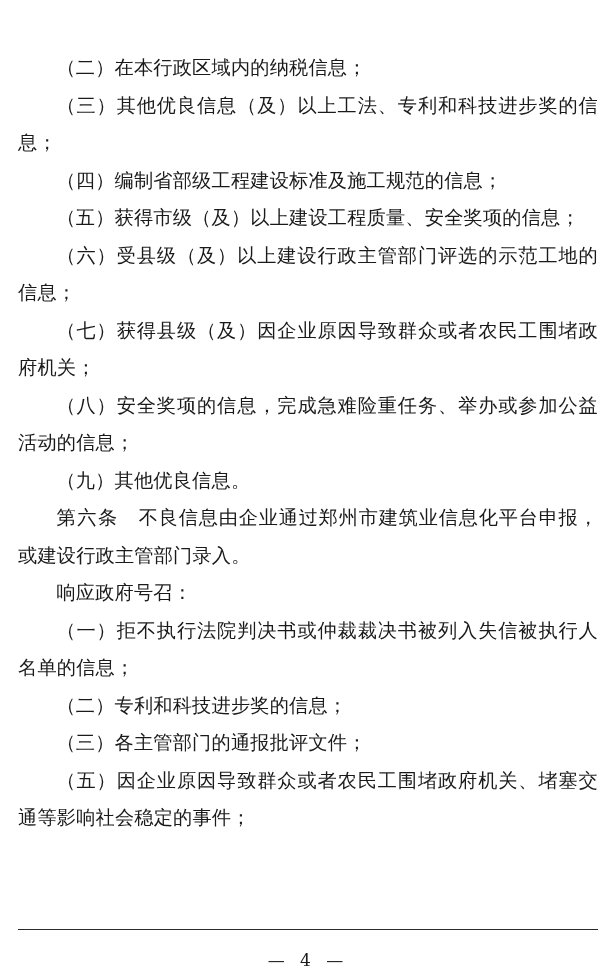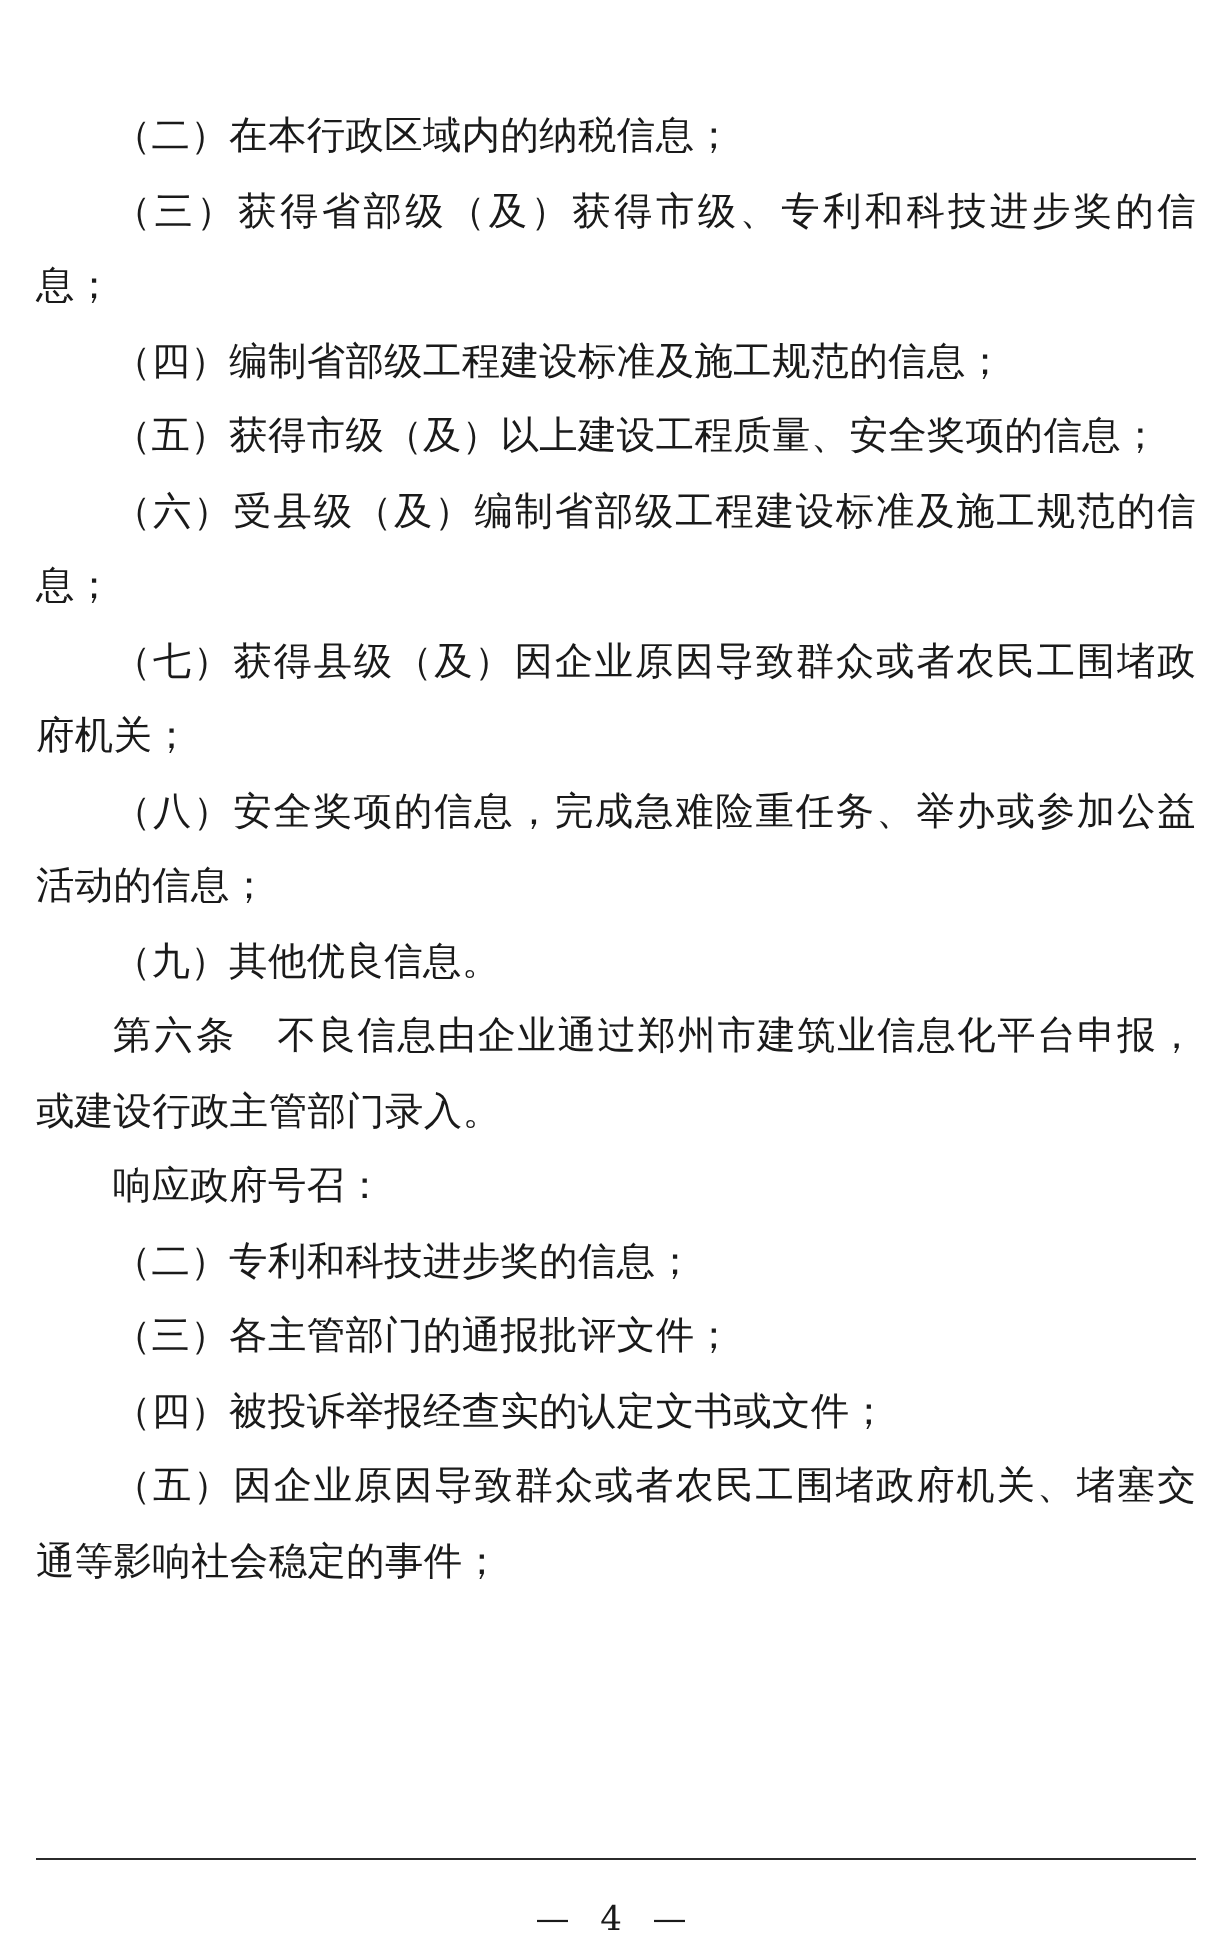--- a/index.html
+++ b/index.html
@@ -63,46 +63,46 @@
   }
 </style>
 </head>
 <body>
 
 <div class="page">
   <div class="body-text">
 
     <p class="para">（二）在本行政区域内的纳税信息；</p>
 
-    <p class="para">（三）获得省部级（及）获得市级、专利和科技进步奖的信息；</p>
+    <p class="para">（三）其他优良信息（及）以上工法、专利和科技进步奖的信息；</p>
 
     <p class="para">（四）编制省部级工程建设标准及施工规范的信息；</p>
 
     <p class="para">（五）获得市级（及）以上建设工程质量、安全奖项的信息；</p>
 
-    <p class="para">（六）受县级（及）编制省部级工程建设标准及施工规范的信息；</p>
+    <p class="para">（六）受县级（及）以上建设行政主管部门评选的示范工地的信息；</p>
 
     <p class="para">（七）获得县级（及）因企业原因导致群众或者农民工围堵政府机关；</p>
 
     <p class="para">（八）安全奖项的信息，完成急难险重任务、举办或参加公益活动的信息；</p>
 
     <p class="para">（九）其他优良信息。</p>
 
     <p class="para">
       <span class="bold">第六条</span><span>　不良信息由企业通过郑州市建筑业信息化平台申报，或建设行政主管部门录入。</span>
     </p>
 
     <p class="para">响应政府号召：</p>
 
+    <p class="para">（一）拒不执行法院判决书或仲裁裁决书被列入失信被执行人名单的信息；</p>
 
     <p class="para">（二）专利和科技进步奖的信息；</p>
 
     <p class="para">（三）各主管部门的通报批评文件；</p>
 
-    <p class="para">（四）被投诉举报经查实的认定文书或文件；</p>
 
     <p class="para">（五）因企业原因导致群众或者农民工围堵政府机关、堵塞交通等影响社会稳定的事件；</p>
 
   </div>
 
   <div class="footer-rule"></div>
 
   <div class="footer">
     <span class="page-number">— 4 —</span>
   </div>

